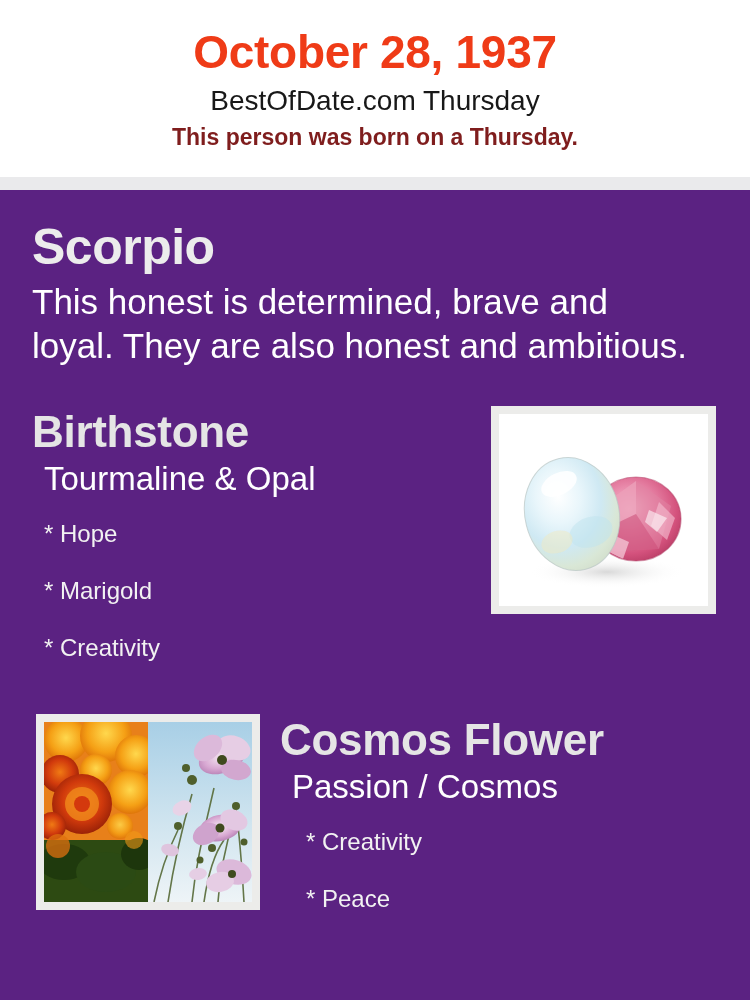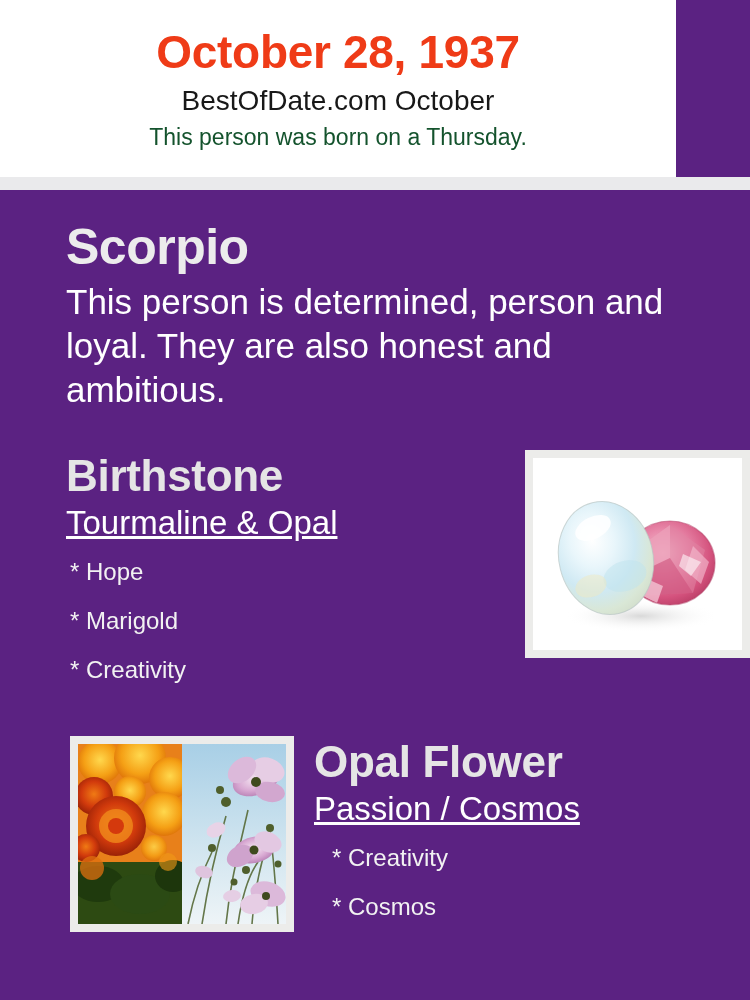--- a/index.html
+++ b/index.html
@@ -11,21 +11,21 @@
     height: 1000px;
     overflow: hidden;
     background: #5b2282;
     font-family: "Liberation Sans", sans-serif;
     -webkit-font-smoothing: antialiased;
   }
 
   
   .header {
     background: #ffffff;
-    width: 676px;
+    width: 750px;
     height: 177px;
     box-sizing: border-box;
     padding-top: 24px;
     text-align: center;
   }
   .header-date {
     color: #ef3b17;
     font-size: 46px;
     font-weight: bold;
     line-height: 56px;
@@ -34,41 +34,40 @@
   }
   .header-site {
     color: #181818;
     font-size: 28px;
     font-weight: normal;
     line-height: 38px;
     margin: 0;
     margin-top: 2px;
   }
   .header-weekday {
-    color: #14532d;
+    color: #7f1d1d;
     font-size: 23px;
-    font-weight: normal;
+    font-weight: bold;
     line-height: 32px;
     margin: 0;
     margin-top: 1px;
   }
   .divider-band {
     background: #eaeaec;
     width: 750px;
     height: 13px;
   }
 
   
   .body-purple {
     background: #5b2282;
     width: 750px;
     height: 810px;
     position: relative;
     box-sizing: border-box;
-    padding-left: 34px;
   }
 
   
   .zodiac {
     padding: 28px 30px 0 32px;
   }
   .zodiac-name {
     color: #ececec;
     font-size: 50px;
     font-weight: bold;
@@ -103,36 +102,35 @@
     font-weight: bold;
     line-height: 52px;
     margin: 0;
     letter-spacing: -0.3px;
   }
   .subheading {
     color: #ffffff;
     font-size: 33px;
     font-weight: normal;
     line-height: 40px;
-    margin: 0;
+    margin: 12px;
     margin-top: 1px;
-    text-decoration: underline;
   }
   ul.traits {
     list-style: none;
     margin: 0;
     padding: 0;
     margin-top: 6px;
   }
   ul.traits li {
     color: #f2f2f2;
     font-size: 24px;
     font-weight: normal;
     line-height: 45px;
-    margin: 4px;
+    margin: 12px;
     padding: 0;
   }
 
   
   .frame {
     background: #ececea;
     padding: 8px;
     box-sizing: border-box;
   }
   .frame-gem {
@@ -183,30 +181,30 @@
   }
   ul.traits.indent li {
     padding-left: 14px;
   }
 </style>
 </head>
 <body>
 
 <div class="header">
   <h1 class="header-date">October 28, 1937</h1>
-  <div class="header-site">BestOfDate.com October</div>
+  <div class="header-site">BestOfDate.com Thursday</div>
   <div class="header-weekday">This person was born on a Thursday.</div>
 </div>
 <div class="divider-band"></div>
 
 <div class="body-purple">
 
   <div class="zodiac">
     <div class="zodiac-name">Scorpio</div>
-    <div class="zodiac-desc">This person is determined, person and loyal. They are also honest and ambitious.</div>
+    <div class="zodiac-desc">This honest is determined, brave and loyal. They are also honest and ambitious.</div>
   </div>
 
   <div class="section-birthstone">
 
     <div class="text-col">
       <div class="heading-big">Birthstone</div>
       <div class="subheading">Tourmaline &amp; Opal</div>
       <ul class="traits">
         <li>* Hope</li>
         <li>* Marigold</li>
@@ -358,22 +356,22 @@
               <ellipse cx="22" cy="128" rx="9" ry="6" transform="rotate(15 22 128)" fill="#dfc4de"></ellipse>
               <ellipse cx="50" cy="152" rx="9" ry="6" transform="rotate(-8 50 152)" fill="#e5cee4"></ellipse>
             </g>
           </svg>
         </div>
 
       </div>
     </div>
 
     <div class="text-col">
-      <div class="heading-big">Opal Flower</div>
+      <div class="heading-big">Cosmos Flower</div>
       <div class="subheading">Passion / Cosmos</div>
       <ul class="traits indent">
         <li>* Creativity</li>
-        <li>* Cosmos</li>
+        <li>* Peace</li>
       </ul>
     </div>
 
   </div>
 </div>
 
 </body></html>

